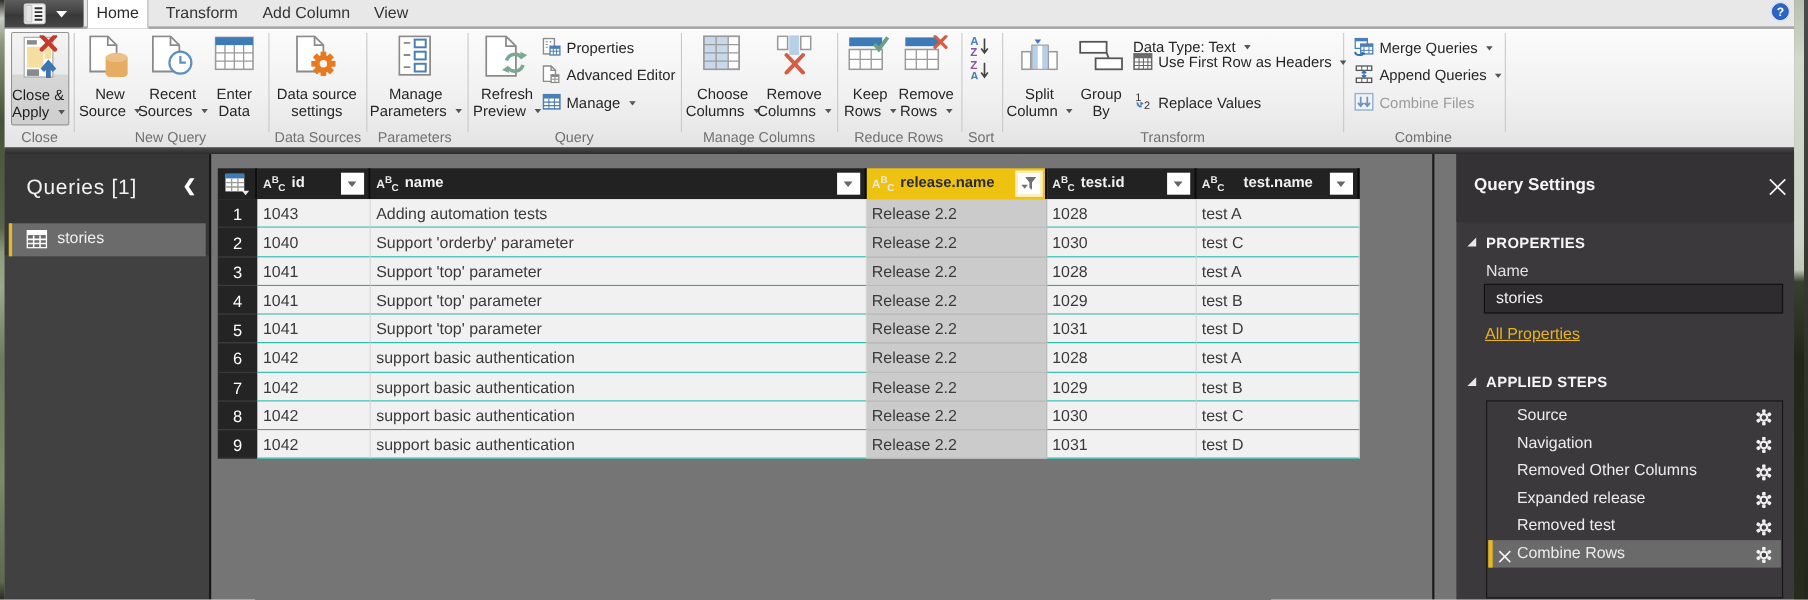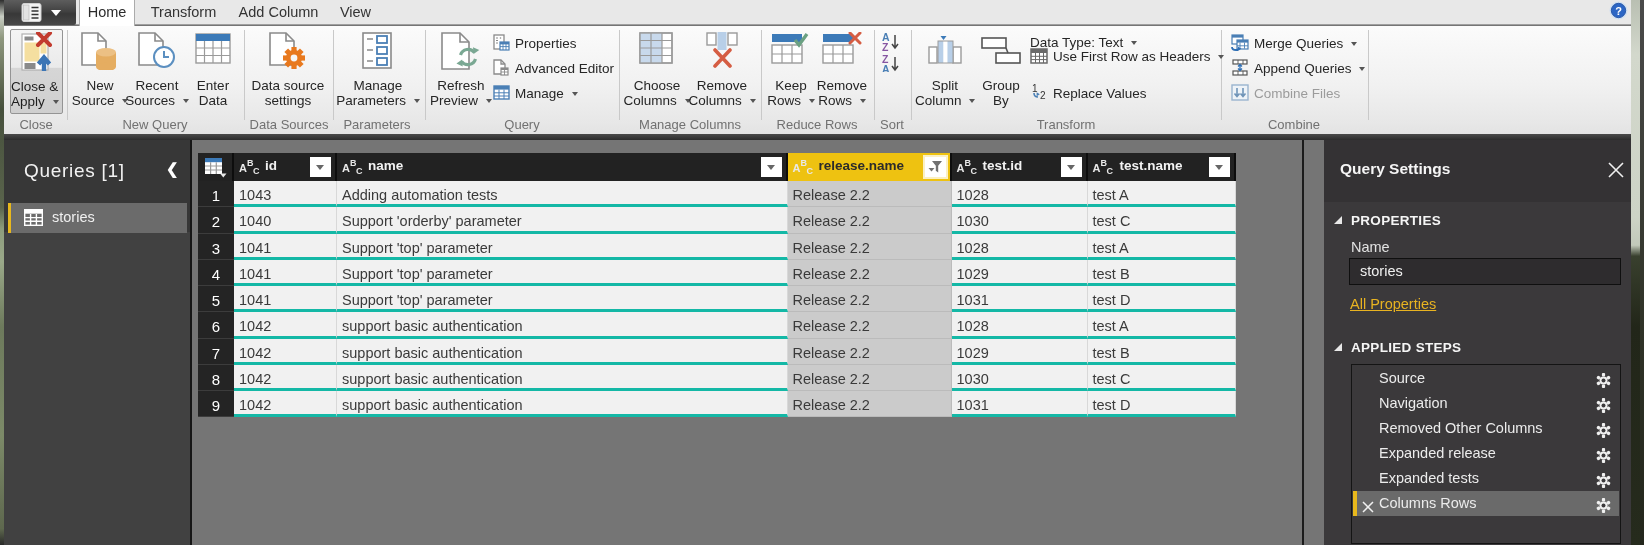--- a/index.html
+++ b/index.html
@@ -56,21 +56,21 @@
 .hsep { border-right:2px solid #0d0d0d; }
 .fbox { position:absolute; right:4px; top:4px; width:21px; height:20px; background:#fff; }
 .fbox .tri { position:absolute; left:6px; top:8px; width:0; height:0; border-left:4.5px solid transparent; border-right:4.5px solid transparent; border-top:5px solid #666; }
 .abc { position:absolute; left:5px; top:5px; color:#e8e8e8; font-weight:bold; }
 .abc i { font-style:normal; position:absolute; }
 .abc .a { font-size:11px; left:0; top:4px; }
 .abc .b { font-size:9px; left:8px; top:0; }
 .abc .c { font-size:9px; left:14px; top:8px; }
 .htxt { position:absolute; left:30px; top:5px; }
 .ncell { position:absolute; left:0; width:36px; background:#242424; color:#ffffff; font-size:15px; text-align:center; border-bottom:1px solid #3c3c3c; }
-.dcell { position:absolute; background:#f1f1f1; color:#3a3a3a; font-size:14.5px; padding-left:5px; border-right:1px solid #d8d8d8; border-bottom:3px solid #14b8a6; white-space:nowrap; overflow:hidden; }
+.dcell { position:absolute; background:#f1f1f1; color:#3a3a3a; font-size:14.5px; padding-left:5px; border-right:1px solid #d8d8d8; border-bottom:1px solid #14b8a6; white-space:nowrap; overflow:hidden; }
 .selc { background:#cbcbcb; border-right:1px solid #bbb; border-bottom:1px solid #bbb; }
 
 
 #rsep { left:1302px; top:140px; width:2px; height:405px; background:#1b1b1b; }
 #rightpanel { left:1324px; top:140px; width:327px; height:405px; background:#3b393b; }
 #rp-top { position:absolute; left:0; top:0; width:100%; height:62px; background:#343234; }
 #rp-title { position:absolute; left:16px; top:20px; font-size:15.5px; font-weight:bold; color:#f5f5f5; }
 .sect { position:absolute; left:27px; height:16px; line-height:16px; font-size:13.5px; font-weight:bold; color:#f5f5f5; letter-spacing:0.3px; }
 .stri { position:absolute; left:10px; width:0; height:0; border-left:8px solid transparent; border-bottom:8px solid #e8e8e8; }
 #nm-label { position:absolute; left:27px; top:99px; font-size:14.5px; color:#e2e2e2; }
@@ -430,21 +430,21 @@
         <span class="fbox">
           <span class="tri"></span>
         </span>
       </div>
     <div class="hcell hsep" style="left:889.5px;width:148.5px;">
         <span class="abc">
           <i class="a">A</i>
           <i class="b">B</i>
           <i class="c">C</i>
         </span>
-        <span class="htxt" style="left:32px;text-align:right;">test.name</span>
+        <span class="htxt" style="left:43px;text-align:right;">test.name</span>
         <span class="fbox">
           <span class="tri"></span>
         </span>
       </div>
     <div class="ncell" style="top:28.0px;height:26.25px;line-height:29px;">1</div>
     <div class="dcell" style="left:36px;top:28.0px;width:103px;height:26.25px;line-height:29px;">1043</div>
     <div class="dcell" style="left:139px;top:28.0px;width:450.5px;height:26.25px;line-height:29px;">Adding automation tests</div>
     <div class="dcell selc" style="left:589.5px;top:28.0px;width:164px;height:26.25px;line-height:29px;">Release 2.2</div>
     <div class="dcell" style="left:753.5px;top:28.0px;width:136px;height:26.25px;line-height:29px;">1028</div>
     <div class="dcell" style="left:889.5px;top:28.0px;width:148.5px;height:26.25px;line-height:29px;">test A</div>
@@ -569,42 +569,42 @@
                 <rect x="-1.6" y="-7.4" width="3.2" height="3.4" rx="1" fill="#f0f0f0" transform="rotate(60)"></rect>
                 <rect x="-1.6" y="-7.4" width="3.2" height="3.4" rx="1" fill="#f0f0f0" transform="rotate(120)"></rect>
                 <rect x="-1.6" y="-7.4" width="3.2" height="3.4" rx="1" fill="#f0f0f0" transform="rotate(180)"></rect>
                 <rect x="-1.6" y="-7.4" width="3.2" height="3.4" rx="1" fill="#f0f0f0" transform="rotate(240)"></rect>
                 <rect x="-1.6" y="-7.4" width="3.2" height="3.4" rx="1" fill="#f0f0f0" transform="rotate(300)"></rect>
                 <circle r="2" fill="#3b393b"></circle>
               </g>
             </svg></span>
         </div>
       <div class="step" style="top:101px;">
-          <span class="txt">Expanded tests</span>
+          <span class="txt">Removed test</span>
           <span class="gear"><svg width="15" height="15" viewBox="0 0 15 15">
               <g transform="translate(7.5,7.5)">
                 <circle r="4" fill="#f0f0f0"></circle>
                 <rect x="-1.6" y="-7.4" width="3.2" height="3.4" rx="1" fill="#f0f0f0" transform="rotate(0)"></rect>
                 <rect x="-1.6" y="-7.4" width="3.2" height="3.4" rx="1" fill="#f0f0f0" transform="rotate(60)"></rect>
                 <rect x="-1.6" y="-7.4" width="3.2" height="3.4" rx="1" fill="#f0f0f0" transform="rotate(120)"></rect>
                 <rect x="-1.6" y="-7.4" width="3.2" height="3.4" rx="1" fill="#f0f0f0" transform="rotate(180)"></rect>
                 <rect x="-1.6" y="-7.4" width="3.2" height="3.4" rx="1" fill="#f0f0f0" transform="rotate(240)"></rect>
                 <rect x="-1.6" y="-7.4" width="3.2" height="3.4" rx="1" fill="#f0f0f0" transform="rotate(300)"></rect>
                 <circle r="2" fill="#3b393b"></circle>
               </g>
             </svg></span>
         </div>
       <div class="step stepsel" style="top:126px;">
           <div class="ybar"></div>
           <span class="xx"><svg width="12" height="12" viewBox="0 0 12 12">
               <g stroke="#f0f0f0" stroke-width="1.5">
                 <path d="M1 1 L11 11 M11 1 L1 11"></path>
               </g>
             </svg></span>
-          <span class="txt">Columns Rows</span>
+          <span class="txt">Combine Rows</span>
           <span class="gear"><svg width="15" height="15" viewBox="0 0 15 15">
               <g transform="translate(7.5,7.5)">
                 <circle r="4" fill="#f0f0f0"></circle>
                 <rect x="-1.6" y="-7.4" width="3.2" height="3.4" rx="1" fill="#f0f0f0" transform="rotate(0)"></rect>
                 <rect x="-1.6" y="-7.4" width="3.2" height="3.4" rx="1" fill="#f0f0f0" transform="rotate(60)"></rect>
                 <rect x="-1.6" y="-7.4" width="3.2" height="3.4" rx="1" fill="#f0f0f0" transform="rotate(120)"></rect>
                 <rect x="-1.6" y="-7.4" width="3.2" height="3.4" rx="1" fill="#f0f0f0" transform="rotate(180)"></rect>
                 <rect x="-1.6" y="-7.4" width="3.2" height="3.4" rx="1" fill="#f0f0f0" transform="rotate(240)"></rect>
                 <rect x="-1.6" y="-7.4" width="3.2" height="3.4" rx="1" fill="#f0f0f0" transform="rotate(300)"></rect>
                 <circle r="2" fill="#3b393b"></circle>

